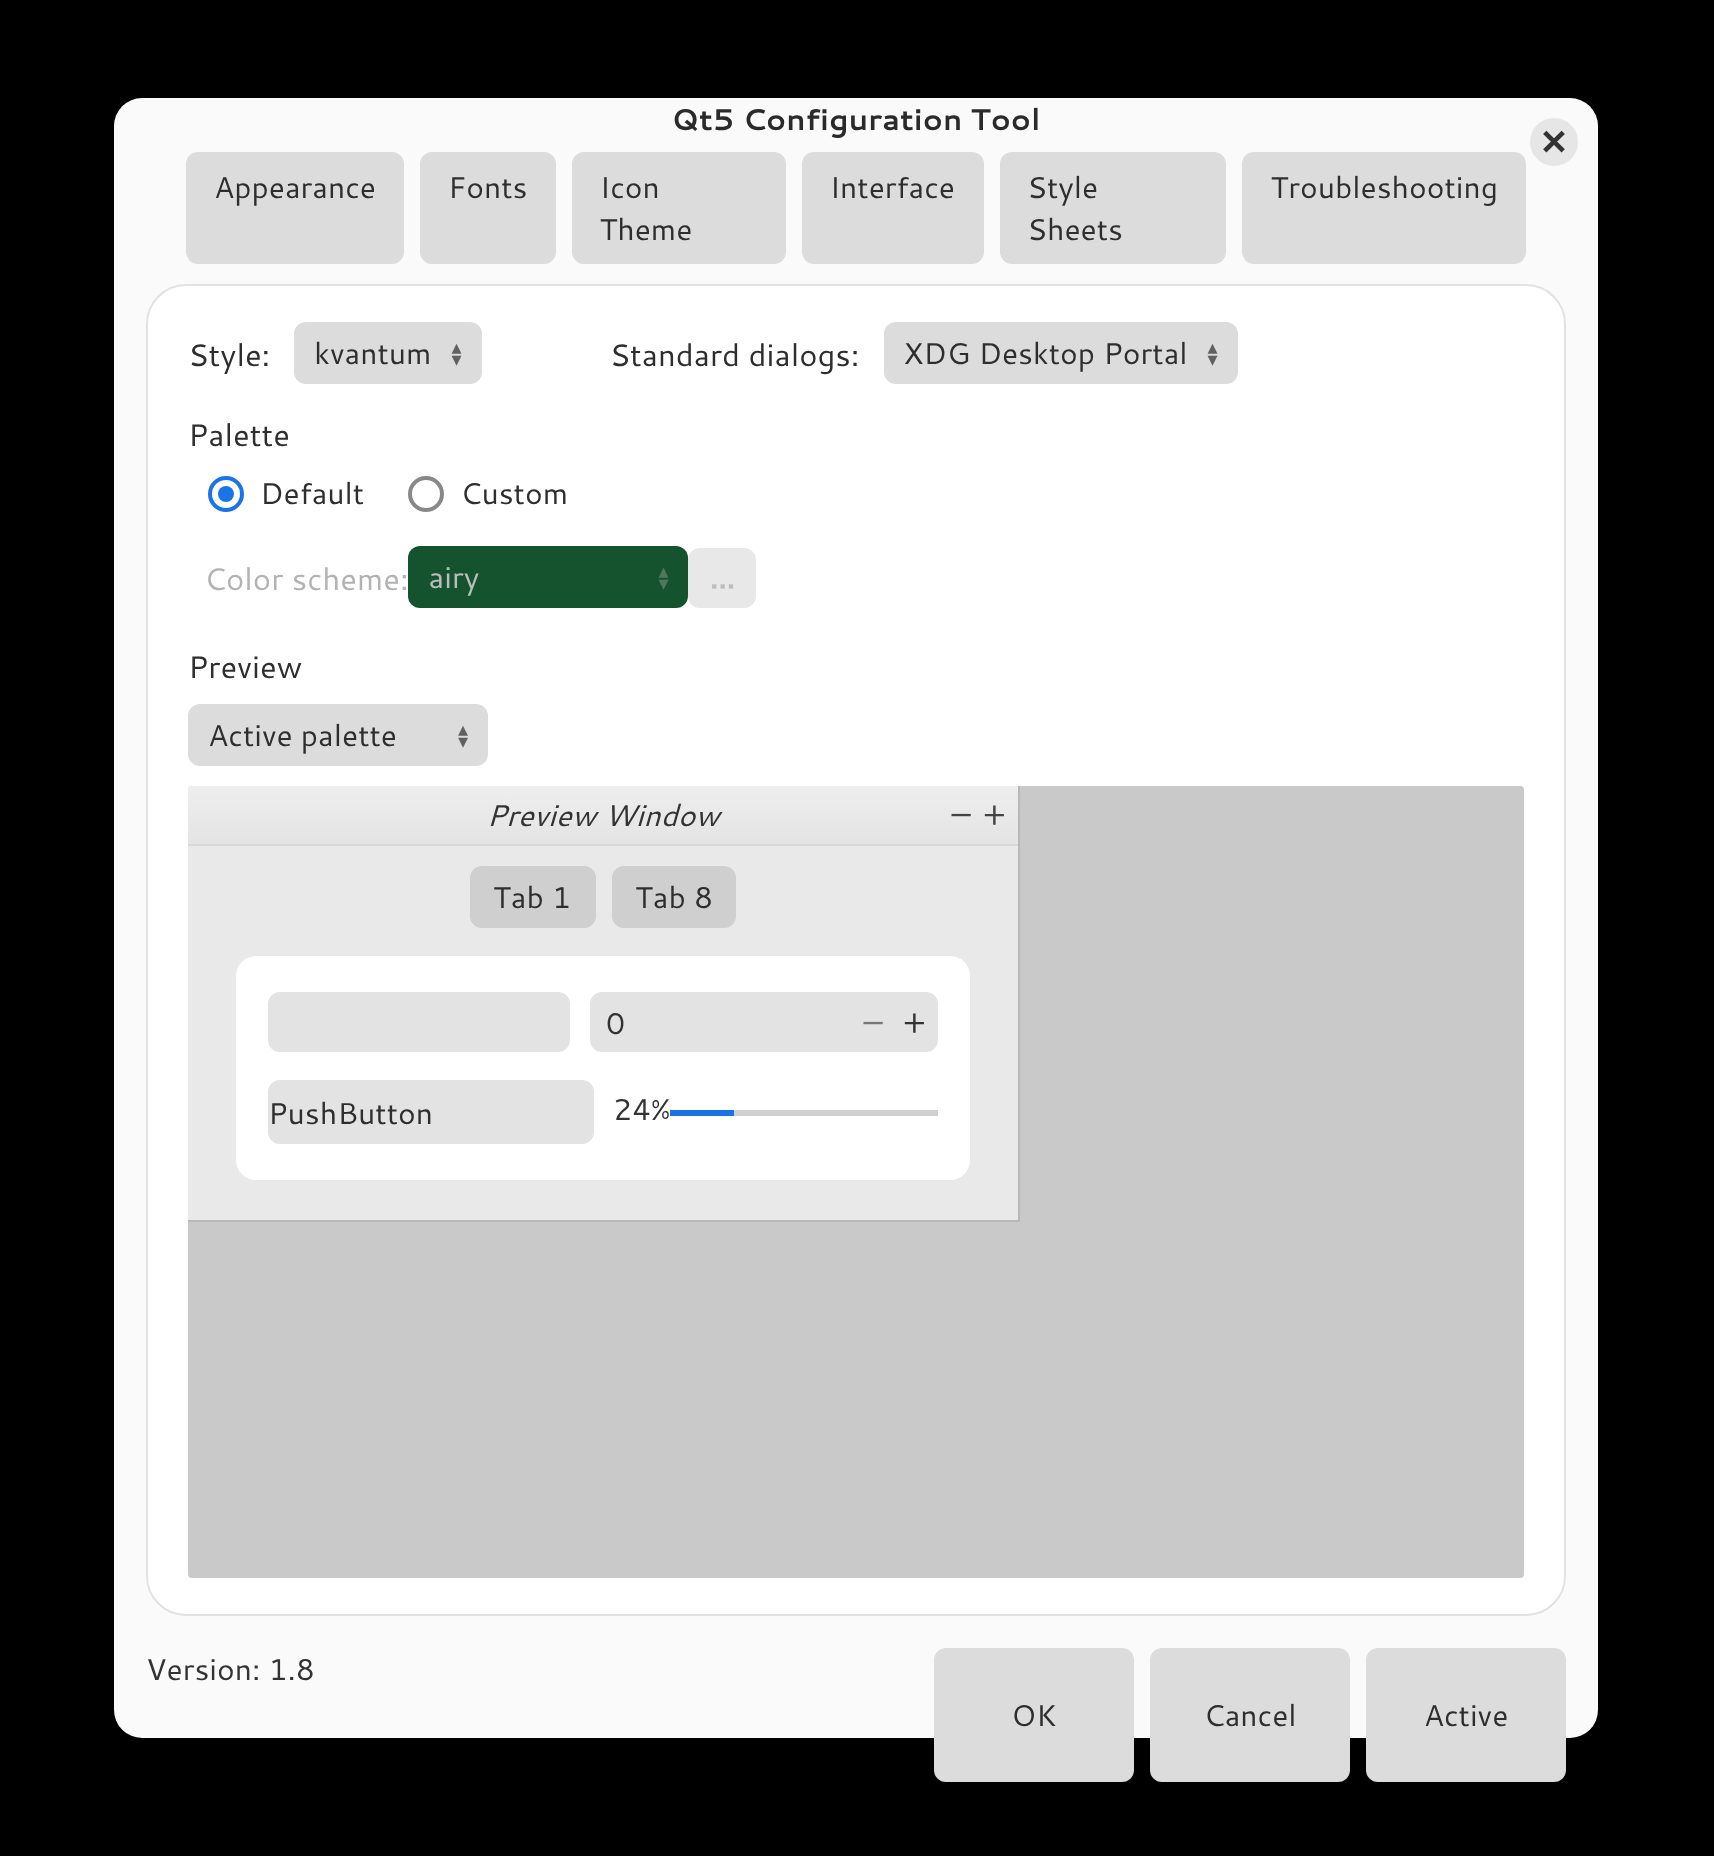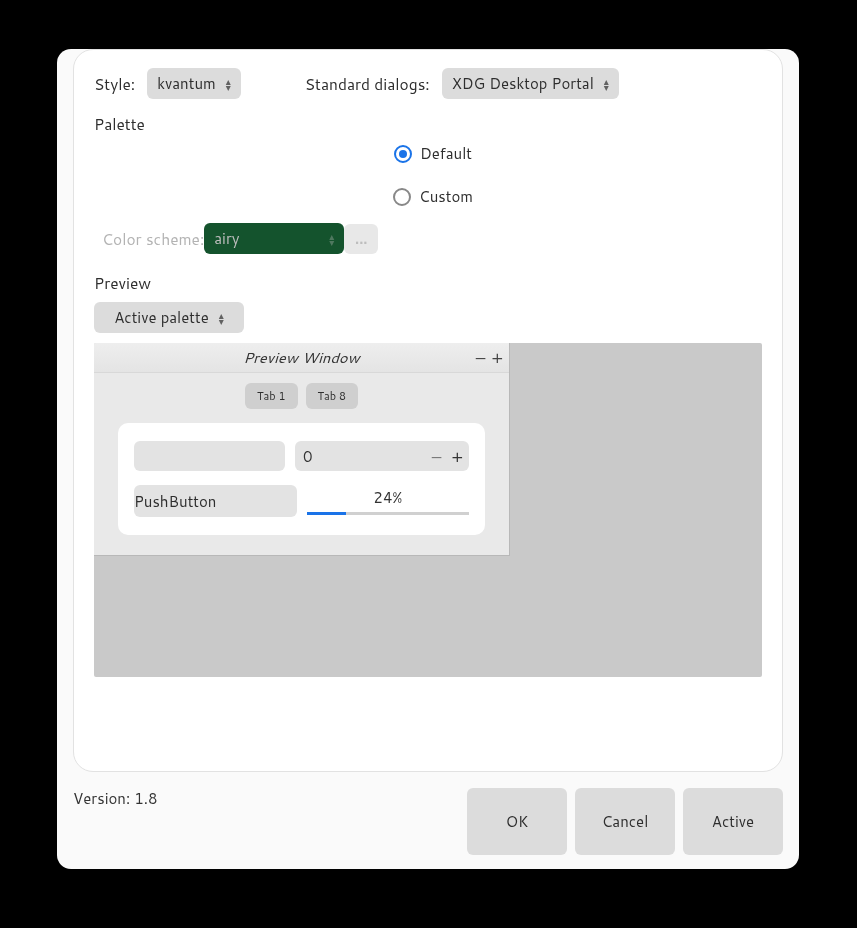--- a/index.html
+++ b/index.html
@@ -93,21 +93,21 @@
     flex-direction: column;
     gap: 0px;
     opacity: 0.7;
   }
   .select .chev span { line-height: 0.6; }
   .section-lbl {
     font-size: 15.5px;
     margin: 14px 0 8px;
     color: #2e2e2e;
   }
-  .radio-row { display: flex; align-items: center; gap: 22px; margin: 6px 0 16px 10px; flex-direction: column;}
+  .radio-row { display: flex; align-items: center; gap: 22px; margin: 6px 0 16px 10px;}
   .radio {
     display: inline-flex;
     align-items: center;
     gap: 8px;
     cursor: pointer;
   }
   .radio .dot {
     width: 18px; height: 18px;
     border: 2px solid #888;
     border-radius: 50%;
@@ -131,21 +131,21 @@
     border-radius: 6px;
     width: 34px; height: 30px;
     display: flex; align-items: center; justify-content: center;
     color: #bdbdbd;
     font-weight: bold;
   }
   .preview-area {
     background: #c9c9c9;
     border-radius: 2px;
     margin-top: 10px;
-    height: 334px;
+    height: 396px;
     padding: 0;
     position: relative;
     overflow: hidden;
   }
   .preview-window {
     position: absolute;
     left: 0; top: 0;
     width: 416px;
     background: #e9e9e9;
     border-right: 1px solid #b8b8b8;
@@ -166,21 +166,21 @@
     display: flex; gap: 6px;
     font-style: normal;
     font-size: 17px;
     color: #444;
   }
   .pv-tabs { display:flex; justify-content:center; gap:8px; padding:10px 0 6px; }
   .pv-tab {
     background: #cfcfcf;
     border-radius: 6px;
     padding: 5px 12px;
-    font-size: 11px;
+    font-size: 15px;
     cursor: pointer;
   }
   .pv-card {
     background: #fff;
     border-radius: 10px;
     margin: 8px 24px 20px;
     padding: 18px 16px;
   }
   .pv-row { display:flex; gap:10px; margin-bottom:14px;}
   .pv-input-blank {
@@ -206,21 +206,21 @@
   .pv-spin .spin-btns .plus { color:#333; }
   .pv-push {
     flex:1;
     height: 32px;
     background: #e3e3e3;
     border-radius: 6px;
     display:flex; align-items:center; 
     font-size: 15px;
     cursor: pointer;
   }
-  .pv-progress-wrap { flex:1; display:flex; flex-direction:column; align-items:center; justify-content:center; }
+  .pv-progress-wrap { flex:1; display:flex; align-items:center; justify-content:space-between; }
   .pv-progress-label { font-size: 15px; color:#333; margin-bottom:4px;}
   .pv-progress-track {
     width: 100%; height: 3px;
     background: #d0d0d0;
     position: relative;
   }
   .pv-progress-fill {
     position:absolute; left:0; top:0; bottom:0;
     background: #1a73e8;
   }
@@ -240,21 +240,35 @@
     margin-left: 8px;
     cursor: pointer;
     font-size: 15px;
     color:#2e2e2e;
   }
 </style>
 </head>
 <body>
 
 <div class="window">
-
+  <div class="titlebar">
+    <span>Qt5 Configuration Tool</span>
+    <div class="close-btn">
+      <span>✕</span>
+    </div>
+  </div>
+
+  <div class="tabstrip">
+    <div class="tab">Appearance</div>
+    <div class="tab">Fonts</div>
+    <div class="tab">Icon Theme</div>
+    <div class="tab">Interface</div>
+    <div class="tab">Style Sheets</div>
+    <div class="tab">Troubleshooting</div>
+  </div>
 
   <div class="content-panel">
     <div class="row row-top">
       <span class="label">Style:</span>
       <div class="select">
         <span>kvantum</span>
         <span class="chev">
             <span>▴</span>
             <span>▾</span>
           </span>
@@ -293,21 +307,21 @@
           </span>
       </div>
       <div class="ellipsis-btn">
         <span>...</span>
       </div>
     </div>
 
     <div class="section-lbl">Preview</div>
 
     <div class="row">
-      <div class="select" style="width:150px; justify-content:center;">
+      <div class="select" style="width:150px; justify-content:space-between;">
         <span>Active palette</span>
         <span class="chev">
             <span>▴</span>
             <span>▾</span>
           </span>
       </div>
     </div>
 
     <div class="preview-area">
       <div class="preview-window">

